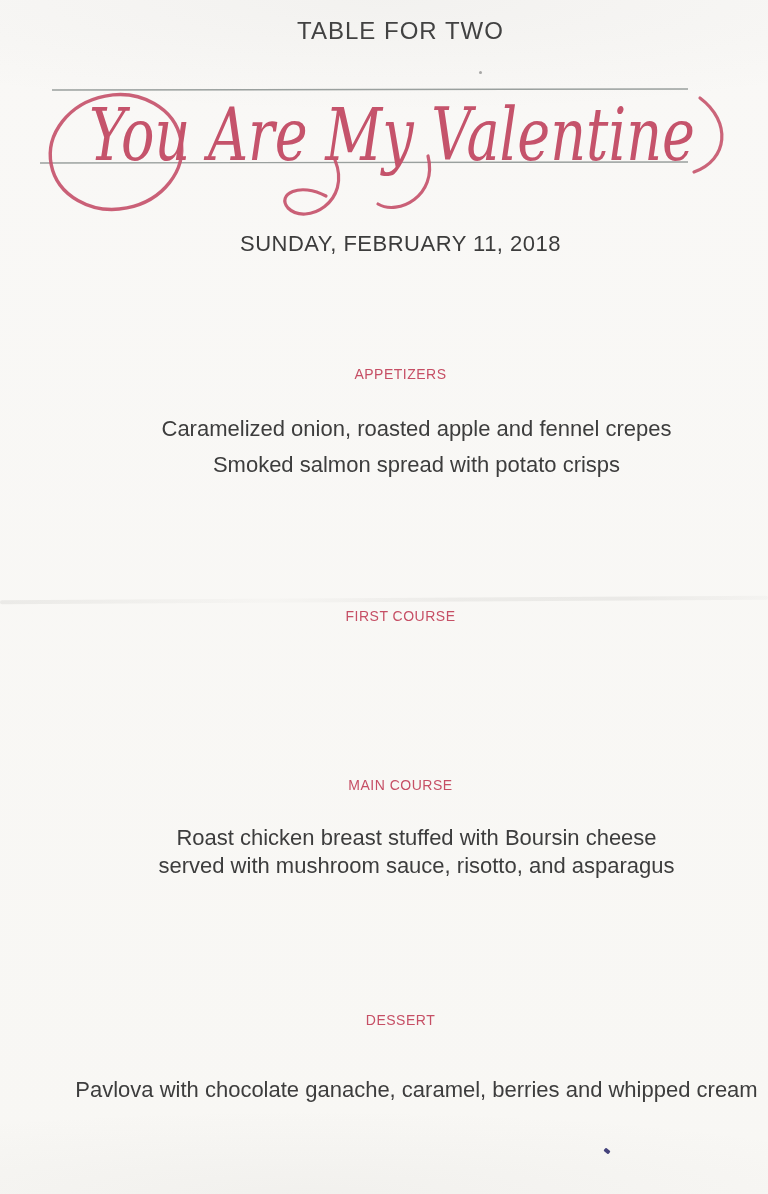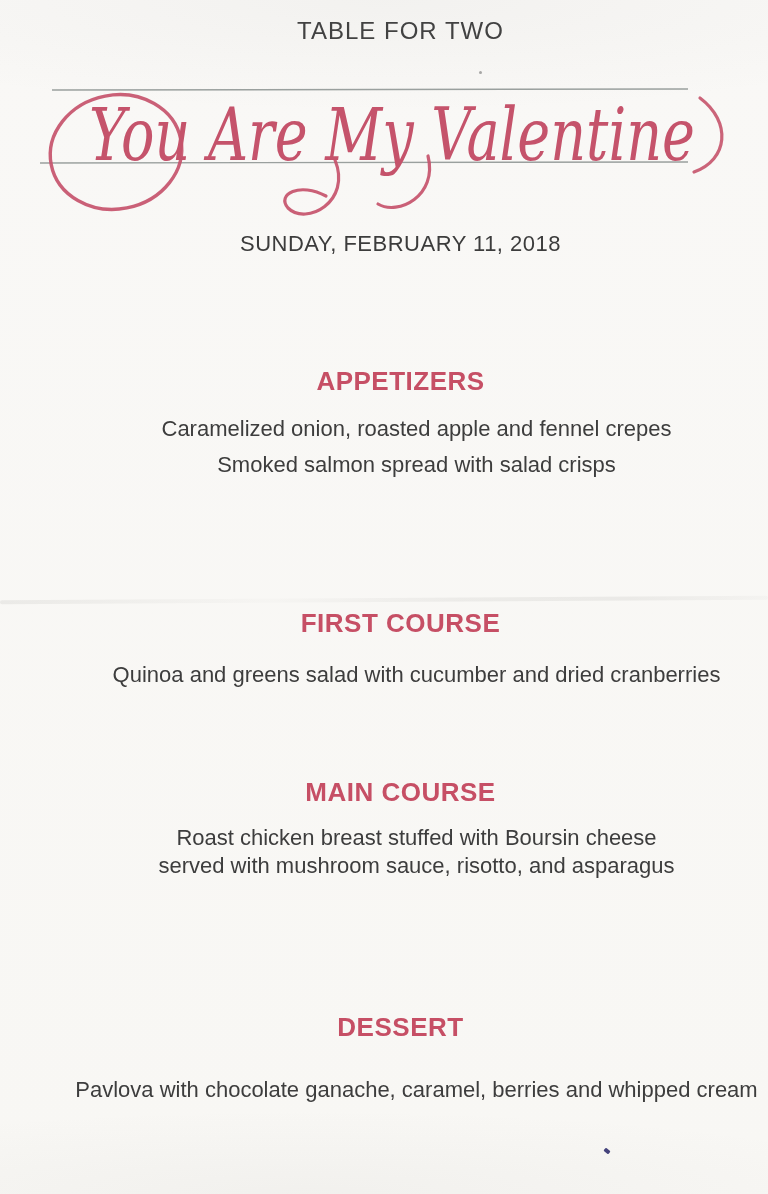--- a/index.html
+++ b/index.html
@@ -40,22 +40,22 @@
     position: absolute;
     top: 56px; left: 0;
     width: 768px; height: 170px;
   }
   .title-text {
     font-family: "DejaVu Serif", serif;
     font-style: italic;
     font-weight: 500;
   }
   .section-heading {
-    font-size: 26px;
-    font-weight: 700;
+    font-size: 14px;
+    font-weight: 400;
     letter-spacing: 0.5px;
     color: #c64f65;
   }
   .menu-item {
     font-size: 22px;
     color: #3d3d3d;
     padding-left: 32px;
   }
   .h-appetizers { top: 366px; }
   .i-app-1      { top: 416px; }
@@ -108,24 +108,23 @@
     <path d="M 335 104 C 352 146, 306 170, 288 152 C 276 138, 300 126, 326 140" fill="none" stroke="#c5536b" stroke-width="3.2" stroke-linecap="round" opacity="0.92"></path>
     <path d="M 428 100 C 438 140, 398 160, 378 148" fill="none" stroke="#c5536b" stroke-width="3.2" stroke-linecap="round" opacity="0.92"></path>
     <path d="M 700 42 C 732 66, 728 104, 694 116" fill="none" stroke="#c5536b" stroke-width="3.2" stroke-linecap="round" opacity="0.9"></path>
     <text class="title-text" x="392" y="104" text-anchor="middle" font-size="72" fill="#c5536b" textLength="606" lengthAdjust="spacingAndGlyphs">You Are My Valentine</text>
   </svg>
 
   <div class="txt date">SUNDAY, FEBRUARY 11, 2018</div>
 
   <div class="txt section-heading h-appetizers">APPETIZERS</div>
   <div class="txt menu-item i-app-1">Caramelized onion, roasted apple and fennel crepes</div>
-  <div class="txt menu-item i-app-2">Smoked salmon spread with salad crisps</div>
+  <div class="txt menu-item i-app-2">Smoked salmon spread with potato crisps</div>
 
   <div class="txt section-heading h-first">FIRST COURSE</div>
-  <div class="txt menu-item i-first-1">Quinoa and greens salad with cucumber and dried cranberries</div>
 
   <div class="txt menu-item i-main-1">Roast chicken breast stuffed with Boursin cheese</div>
   <div class="txt section-heading h-main">MAIN COURSE</div>
   <div class="txt menu-item i-main-2">served with mushroom sauce, risotto, and asparagus</div>
 
   <div class="txt section-heading h-dessert">DESSERT</div>
   <div class="txt menu-item i-dessert-1">Pavlova with chocolate ganache, caramel, berries and whipped cream</div>
 
   <div class="crease"></div>
   <div class="speck-ink"></div>

